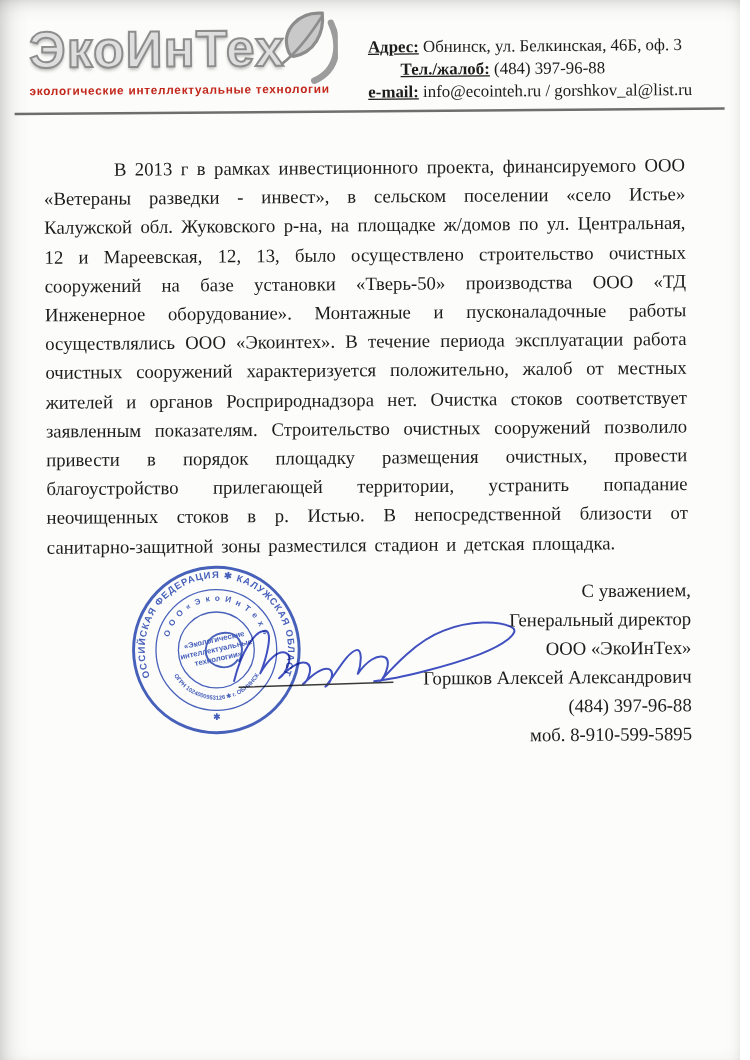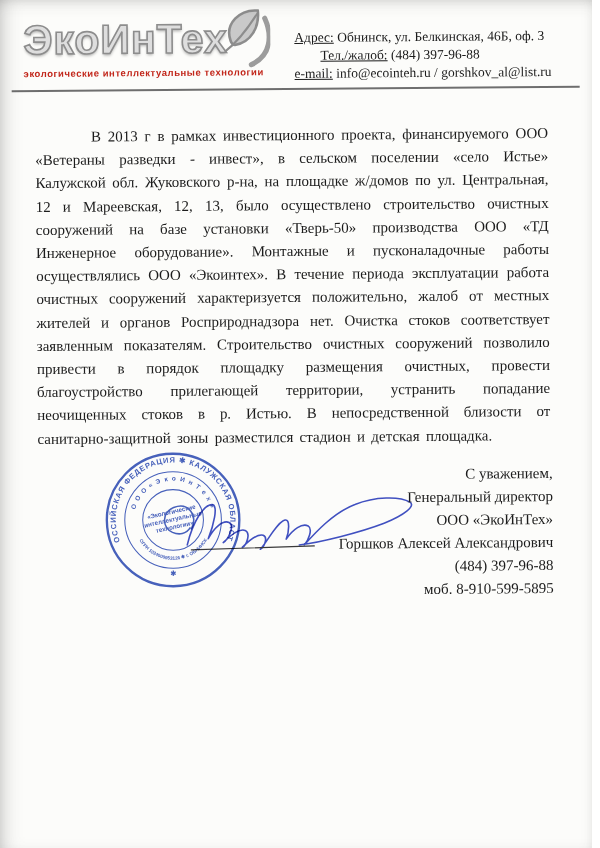--- a/index.html
+++ b/index.html
@@ -26,21 +26,21 @@
   .leaf{margin-left:-10px;margin-top:-4px;flex:0 0 auto;}
   .tagline{
     margin-top:-6px;font-family:"Liberation Sans",sans-serif;font-weight:bold;
     font-size:9.5px;letter-spacing:.55px;color:#c2271b;white-space:nowrap;
   }
 
   
   .contacts{position:absolute;left:297px;top:29px;width:296px;font-size:13.5px;line-height:18px;}
   .contact-line{white-space:nowrap;}
   .contact-line.phone{padding-left:26px;}
-  .lbl{font-weight:normal;text-decoration:underline;}
+  .lbl{font-weight:bold;text-decoration:underline;}
 
   .rule{position:absolute;left:14px;right:10px;top:88px;height:2px;background:#6e6e6e;}
 
   
   .body-text{
     position:absolute;left:37px;right:42px;top:124px;margin:0;
     font-size:15px;line-height:23.2px;text-align:justify;text-indent:56px;word-spacing:2.5px;
   }
 
   

